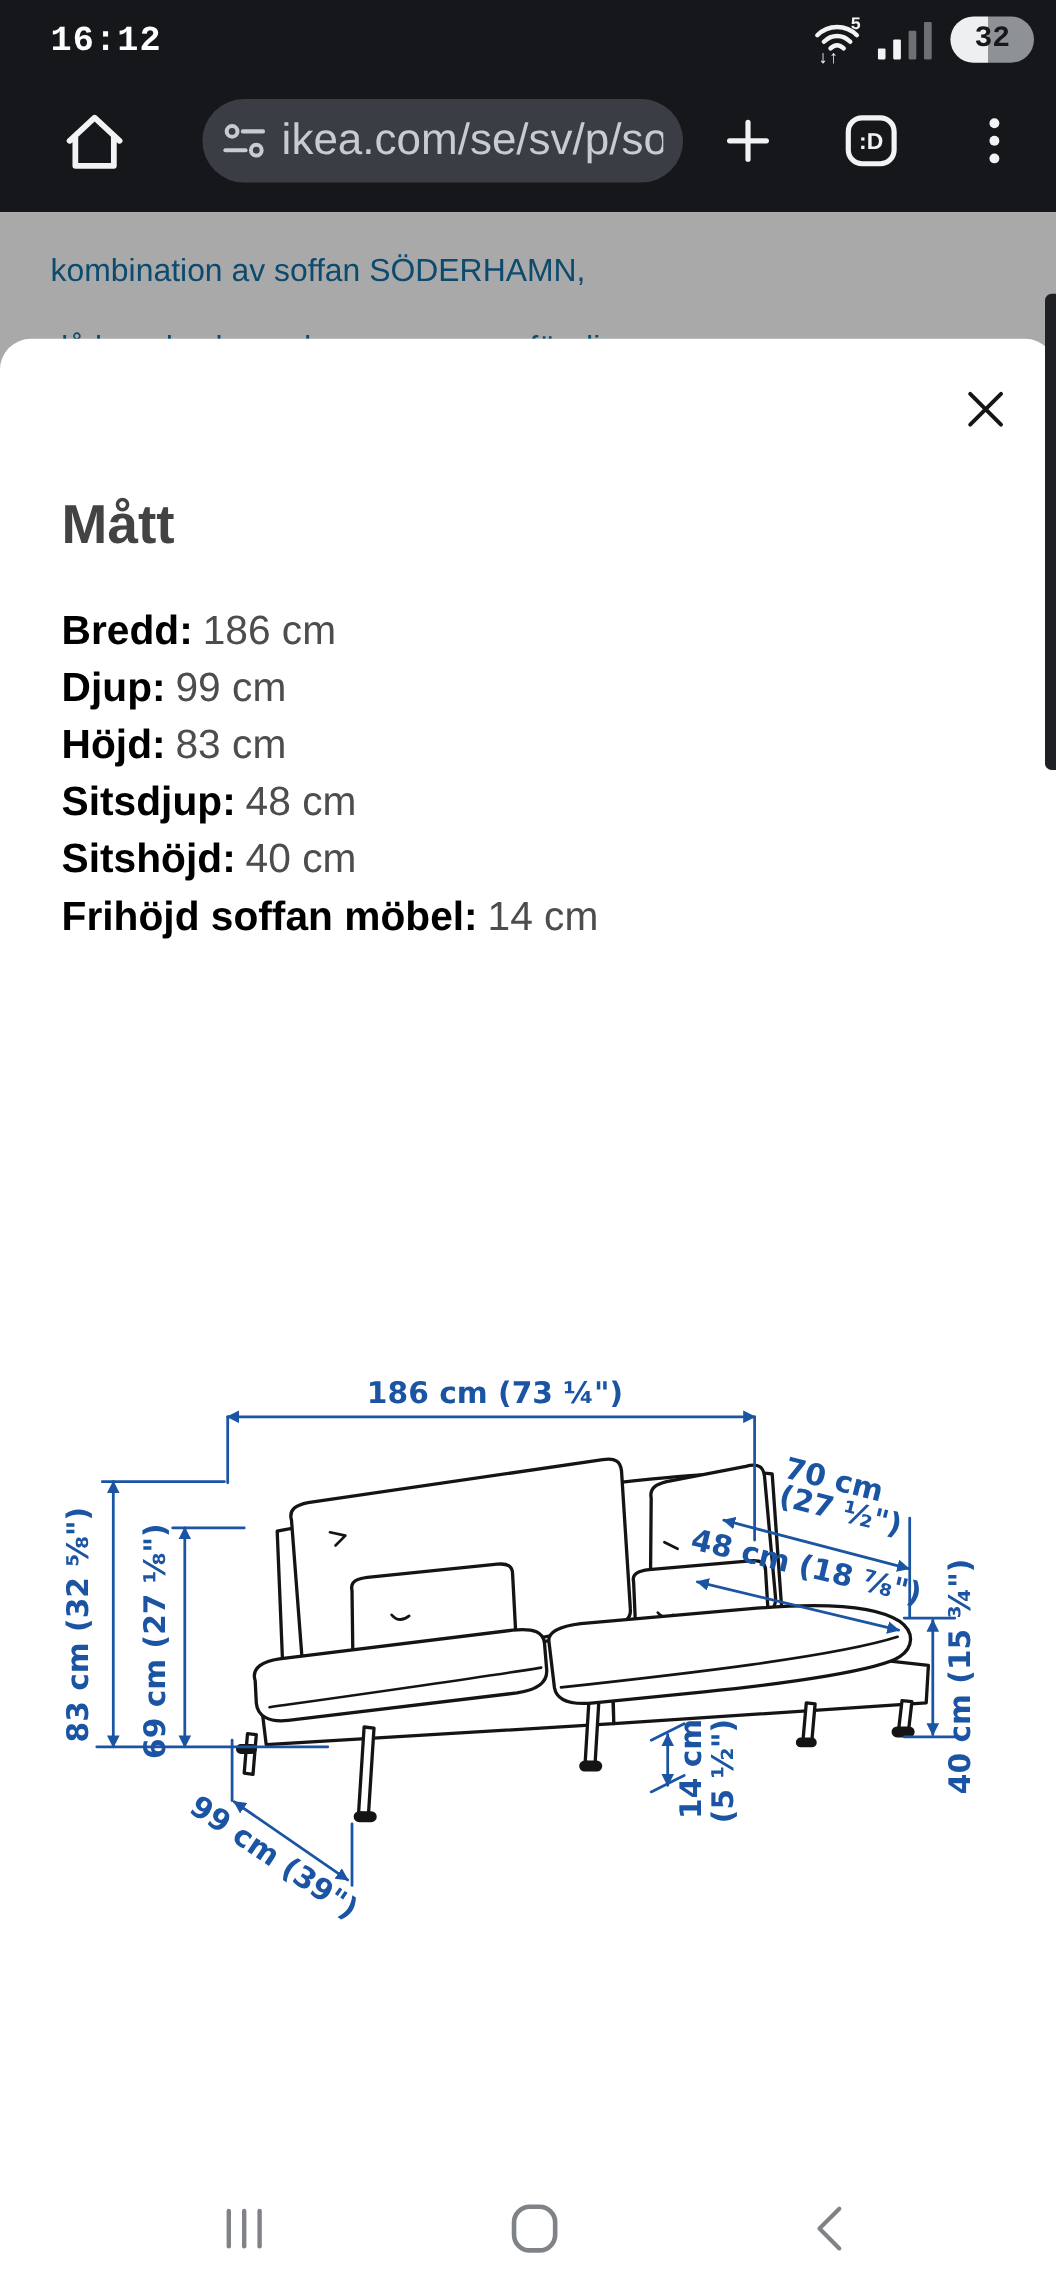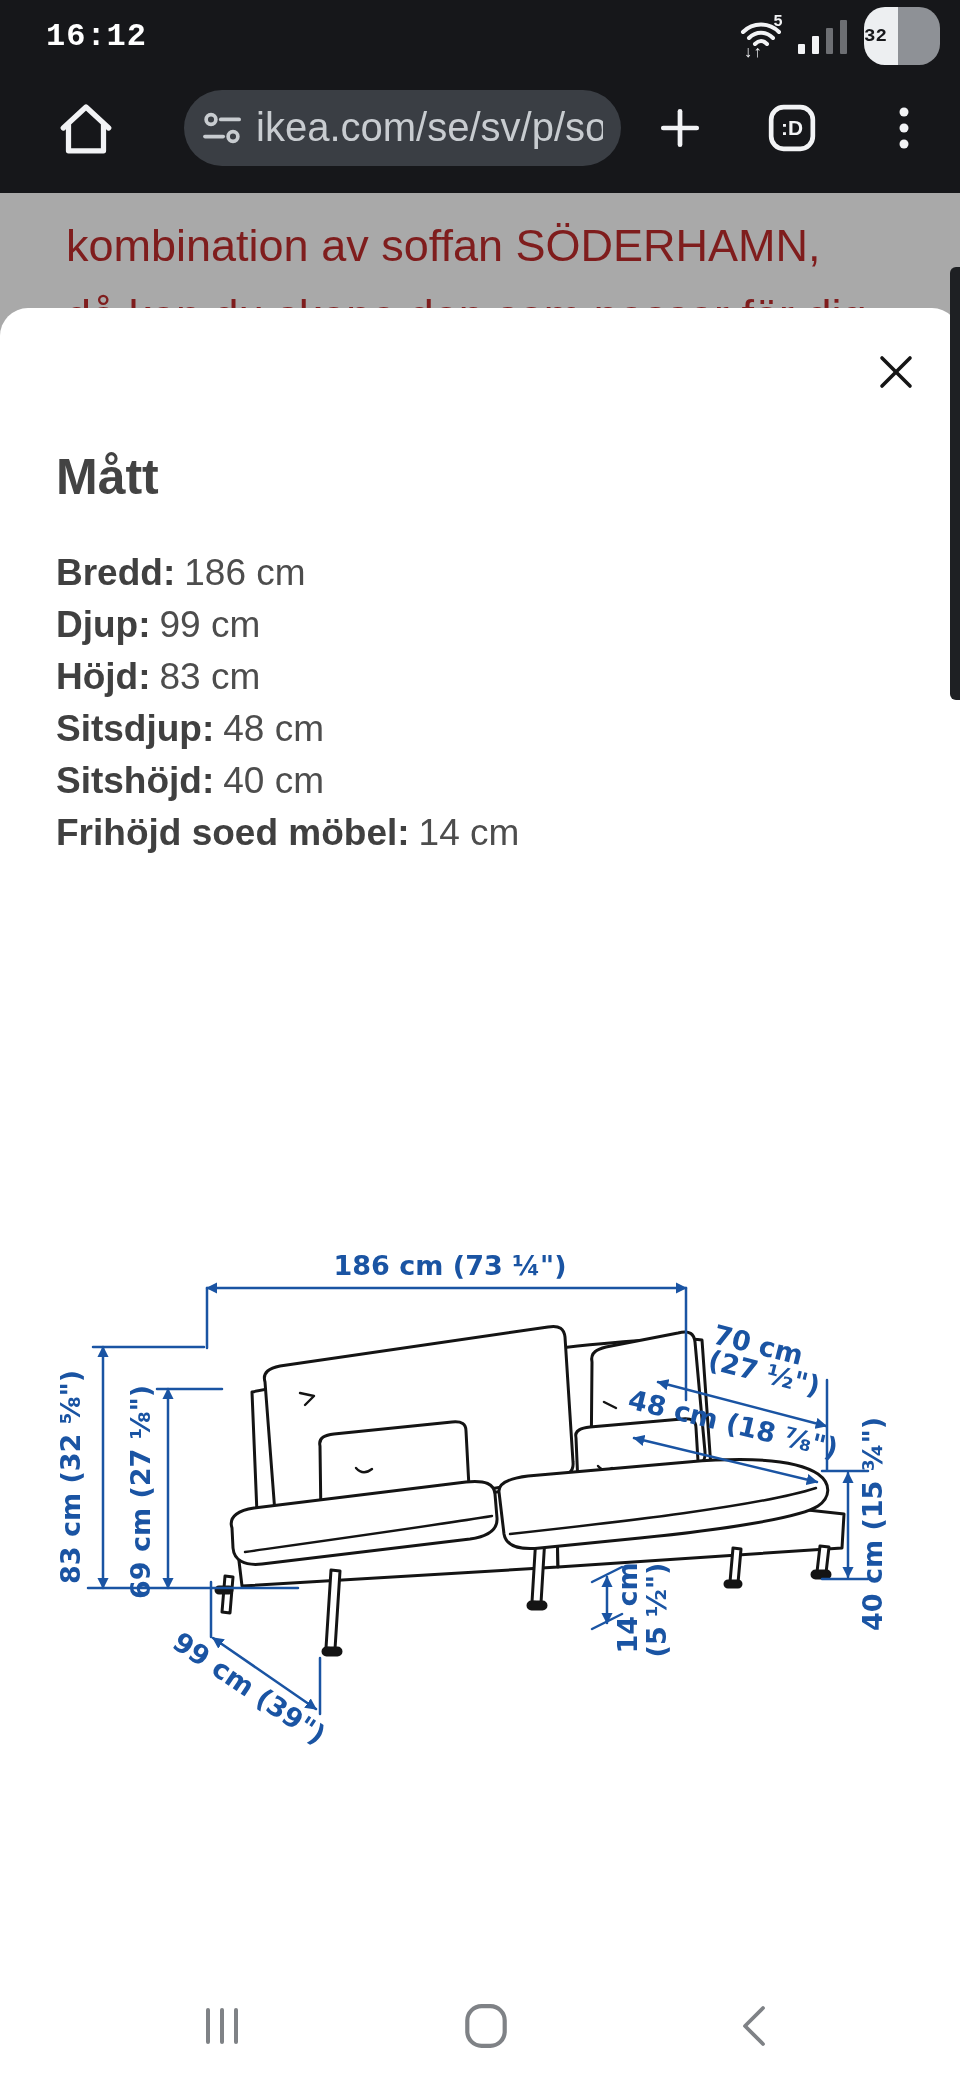--- a/index.html
+++ b/index.html
@@ -4,46 +4,46 @@
 <style>
   html,body{margin:0;padding:0;}
   body{width:960px;height:2080px;position:relative;overflow:hidden;background:#fff;
        font-family:"Liberation Sans",sans-serif;}
   
   .topchrome{position:absolute;left:0;top:0;width:960px;height:193px;background:#16171a;}
   .statusbar{position:absolute;left:0;top:0;width:960px;height:62px;display:flex;
              align-items:center;justify-content:space-between;padding:10px 20px 0 46px;box-sizing:border-box;font-family:Liberation Mono, monospace;}
   .time{color:#fff;font-size:32px;font-weight:bold;letter-spacing:1px;}
   .sticons{display:flex;align-items:center;gap:12px;}
-  .battery{width:76px;height:58px;border-radius:21px;display:flex;align-items:center;
-           font-size:19px;font-weight:bold;color:#17181b;
+  .battery{width:76px;height:42px;border-radius:21px;display:flex;align-items:center;justify-content:center;
+           font-size:27px;font-weight:bold;color:#17181b;
            background:linear-gradient(90deg,#edeff1 0%,#edeff1 45%,#8e9196 45%,#8e9196 100%);}
   .toolbar{position:absolute;left:0;top:62px;width:960px;height:131px;display:flex;align-items:center;
            padding-left:52px;box-sizing:border-box;}
   .homebtn{width:68px;height:56px;flex:none;}
   .urlpill{margin-left:64px;width:437px;height:76px;border-radius:38px;background:#3a3e44;
            display:flex;align-items:center;padding:0 18px 0 16px;box-sizing:border-box;flex:none;}
   .tuneicon{flex:none;margin-right:12px;}
   .urltext{color:#c8ccd0;font-size:40px;white-space:nowrap;overflow:hidden;}
   .plusbtn{margin-left:36px;flex:none;}
   .tabbtn{margin-left:64px;flex:none;}
   .dotsbtn{margin-left:76px;flex:none;}
   
   .graystrip{position:absolute;left:0;top:193px;width:960px;height:150px;background:#a9a9a9;
              padding:28px 0 0 46px;box-sizing:border-box;overflow:hidden;}
-  .graystrip .l1,.graystrip .l2{font-size:45px;color:#7f1d1d;line-height:50px;white-space:nowrap;margin-left:20px;}
+  .graystrip .l1,.graystrip .l2{font-size:29px;color:#0c4a6e;line-height:50px;white-space:nowrap;}
   .graystrip .l2{margin-top:20px;}
   
   .sheet{position:absolute;left:0;top:308px;width:960px;height:1772px;background:#fff;
          border-radius:28px 28px 0 0;}
   .closebtn{position:absolute;top:44px;right:44px;width:40px;height:40px;cursor:pointer;}
   .sheettitle{position:absolute;left:56px;top:140px;font-size:50px;font-weight:bold;color:#434343;}
   .mlist{position:absolute;left:56px;top:244px;}
   .mrow{height:52px;font-size:37px;color:#4d4d4d;white-space:nowrap;}
-  .mrow b{font-weight:bold;color:#404040;margin-right:9px;}
+  .mrow b{font-weight:bold;color:#000000;margin-right:9px;}
   .diagram{position:absolute;left:0;top:922px;width:960px;height:520px;}
   
   .scrollthumb{position:absolute;left:950px;top:267px;width:10px;height:433px;background:#1e2023;
                border-radius:6px 0 0 6px;z-index:20;}
   
   .navbar{position:absolute;left:0;top:1950px;width:960px;height:130px;background:#fff;z-index:5;}
   .navico{position:absolute;}
 </style>
 </head>
 <body>
@@ -111,21 +111,21 @@
     <line x1="34" y1="6" x2="6" y2="34" stroke="#151515" stroke-width="3.6" stroke-linecap="round"></line>
   </svg>
   <div class="sheettitle">Mått</div>
 
   <div class="mlist">
     <div class="mrow"><b>Bredd:</b><span>186 cm</span></div>
     <div class="mrow"><b>Djup:</b><span>99 cm</span></div>
     <div class="mrow"><b>Höjd:</b><span>83 cm</span></div>
     <div class="mrow"><b>Sitsdjup:</b><span>48 cm</span></div>
     <div class="mrow"><b>Sitshöjd:</b><span>40 cm</span></div>
-    <div class="mrow"><b>Frihöjd soed möbel:</b><span>14 cm</span></div>
+    <div class="mrow"><b>Frihöjd soffan möbel:</b><span>14 cm</span></div>
   </div>
 
   <svg class="diagram" viewBox="0 0 960 520">
     <defs>
       <marker id="arr" viewBox="0 0 10 10" refX="9" refY="5" markerWidth="4.6" markerHeight="4.6" orient="auto-start-reverse">
         <path d="M0 0 L10 5 L0 10 z" fill="#1a54a3"></path>
       </marker>
     </defs>
 
     <g stroke="#141414" stroke-width="3" fill="#fff" stroke-linejoin="round" stroke-linecap="round">

